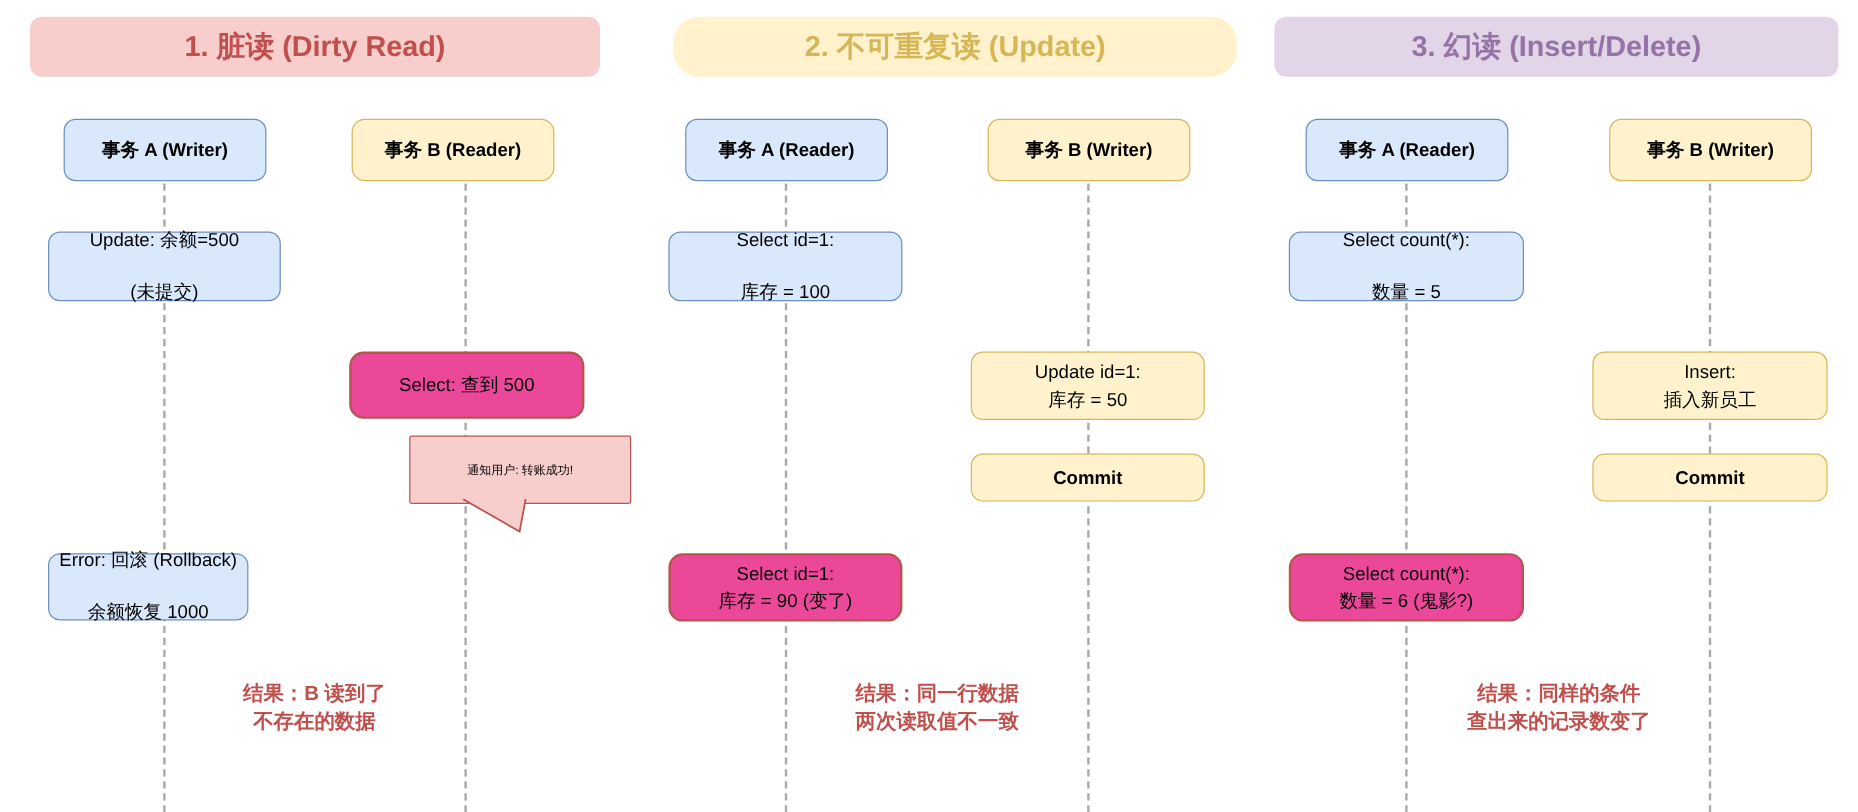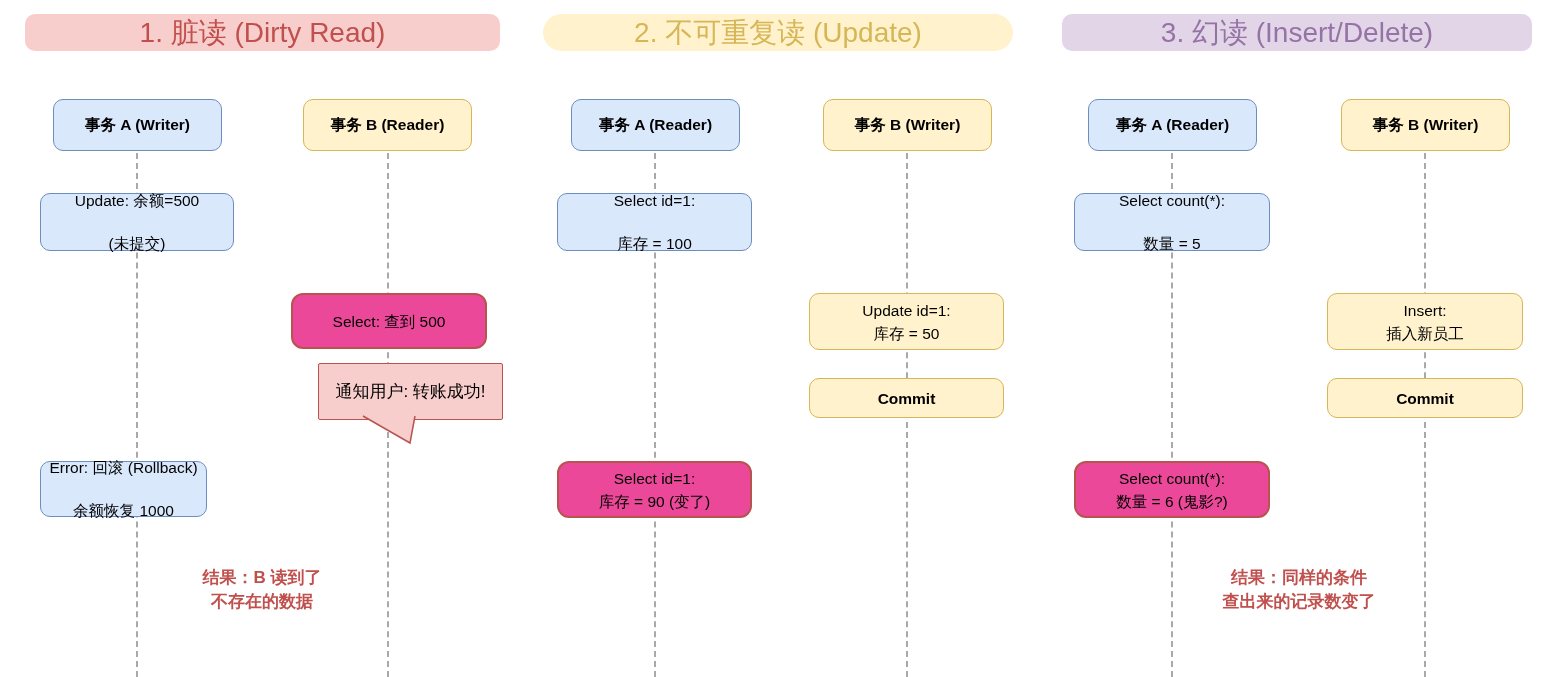--- a/index.html
+++ b/index.html
@@ -5,24 +5,24 @@
   html,body { margin:0; padding:0; background:#ffffff; }
   #canvas {
     position:relative;
     width:1548px; height:677px;
     background:#ffffff;
     font-family:"Liberation Sans","DejaVu Sans",sans-serif;
     color:#000;
     overflow:hidden;
   }
   .band {
-    position:absolute; top:14px; height:37px;
+    position:absolute; top:14px; height:50px;
     border-radius:10px;
     display:flex; align-items:center; justify-content:center;
-    font-weight:normal; font-size:28px;
+    font-weight:bold; font-size:24px;
   }
   .band.pink   { background:#f8cecc; color:#c0504d; }
   .band.gold   { background:#fff2cc; color:#d6b656; }
   .band.purple { background:#e1d5e7; color:#9673a6; }
   .lane {
     position:absolute; top:99px; width:169px; height:52px;
     border-radius:10px; border:1.5px solid;
     display:flex; align-items:center; justify-content:center;
     font-weight:bold; font-size:15.5px;
     z-index:2; box-sizing:border-box;
@@ -42,48 +42,49 @@
     z-index:2; padding:2px 6px;
   }
   .box.blue   { background:#dae8fc; border-color:#6c8ebf;gap:20px; }
   .box.yellow { background:#fff2cc; border-color:#d6b656; }
   .box.red    { background:#ec4899; border-color:#b85450; border-width:2px; border-radius:12px; font-weight:normal;text-align:center; }
   .box.bold   { font-weight:bold; }
   .bubble {
     position:absolute; box-sizing:border-box;
     background:#f8cecc; border:1.5px solid #b85450; border-radius:2px;
     display:flex; align-items:center; justify-content:center;
-    font-size:17px; text-align:center;
+    font-size:10px; text-align:center;
     z-index:2;
+    margin-left:23px;
   }
   .bubble svg { position:absolute; left:42px; top:100%; margin-top:-3px; overflow:visible; z-index:3; }
   .result {
     position:absolute; top:566px; width:300px;
     color:#c0504d; font-weight:bold; font-size:17px; line-height:24px;
     text-align:center; z-index:1;
   }
 </style>
 </head>
 <body>
 
 <div id="canvas">
 
   <div class="band pink" style="left:25px; width:475px;">1. 脏读 (Dirty Read)</div>
-  <div class="band gold" style="left:543px; width:470px;border-radius:22px;">2. 不可重复读 (Update)</div>
+  <div class="band gold" style="left:561px; width:470px;border-radius:22px;">2. 不可重复读 (Update)</div>
   <div class="band purple" style="left:1062px; width:470px;">3. 幻读 (Insert/Delete)</div>
 
   <div class="lifeline" style="left:136px;"></div>
   <div class="lifeline" style="left:387px;"></div>
   <div class="lifeline" style="left:654px;"></div>
   <div class="lifeline" style="left:906px;"></div>
   <div class="lifeline" style="left:1171px;"></div>
   <div class="lifeline" style="left:1424px;"></div>
 
   <div class="lane blue" style="left:53px;">事务 A (Writer)</div>
-  <div class="lane yellow" style="left:303px;">事务 B (Reader)</div>
+  <div class="lane yellow" style="left:293px;border-radius:11px;">事务 B (Reader)</div>
   <div class="lane blue" style="left:571px;">事务 A (Reader)</div>
   <div class="lane yellow" style="left:823px;">事务 B (Writer)</div>
   <div class="lane blue" style="left:1088px;">事务 A (Reader)</div>
   <div class="lane yellow" style="left:1341px;">事务 B (Writer)</div>
 
   <div class="box blue" style="left:40px; top:193px; width:194px; height:58px;">
     <div>Update: 余额=500</div>
     <div>(未提交)</div>
   </div>
   <div class="box red" style="left:291px; top:293px; width:196px; height:56px;">
@@ -113,20 +114,24 @@
     <div>Update id=1:</div>
     <div>库存 = 50</div>
   </div>
   <div class="box yellow bold" style="left:809px; top:378px; width:195px; height:40px;">
     <div>Commit</div>
   </div>
   <div class="box red" style="left:557px; top:461px; width:195px; height:57px;">
     <div>Select id=1:</div>
     <div>库存 = 90 (变了)</div>
   </div>
+  <div class="result" style="left:631px;">
+    <div>结果：同一行数据</div>
+    <div>两次读取值不一致</div>
+  </div>
 
   <div class="box blue" style="left:1074px; top:193px; width:196px; height:58px;">
     <div>Select count(*):</div>
     <div>数量 = 5</div>
   </div>
   <div class="box yellow" style="left:1327px; top:293px; width:196px; height:57px;">
     <div>Insert:</div>
     <div>插入新员工</div>
   </div>
   <div class="box yellow bold" style="left:1327px; top:378px; width:196px; height:40px;">

